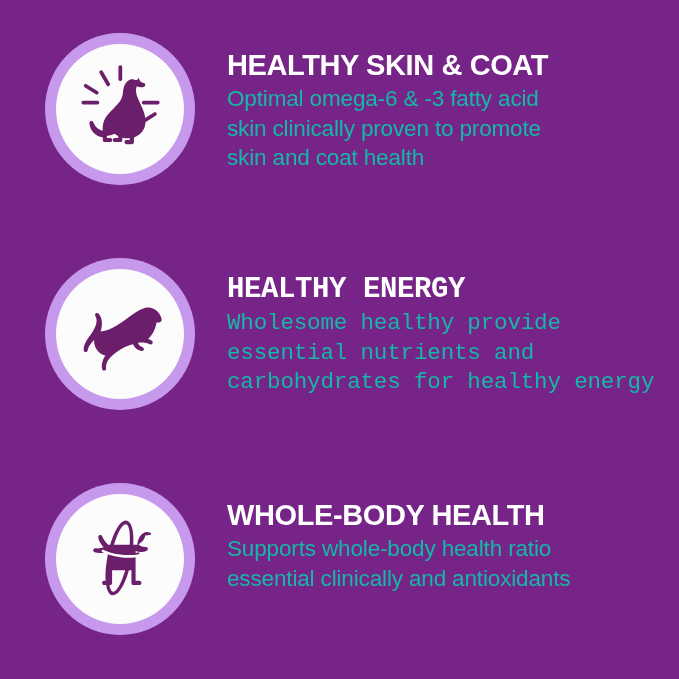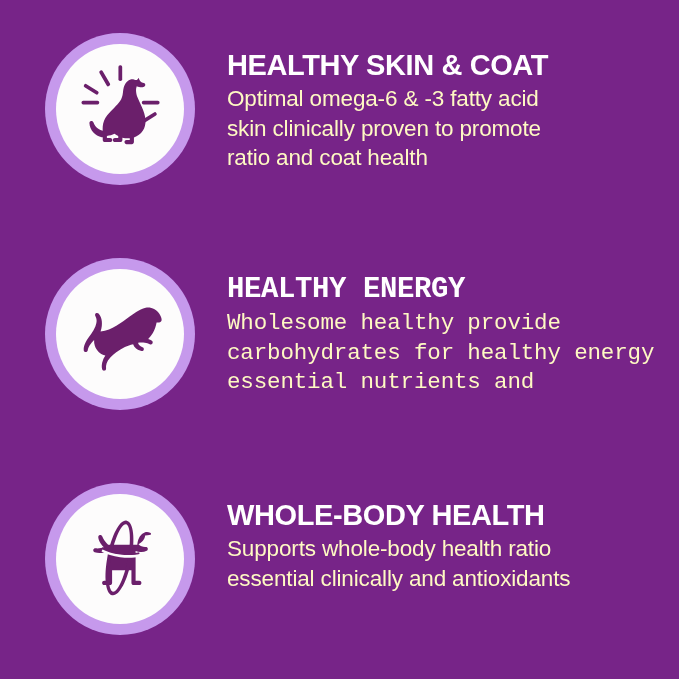--- a/index.html
+++ b/index.html
@@ -63,21 +63,21 @@
   .benefit-heading {
     color: #ffffff;
     font-weight: bold;
     font-size: 29px;
     line-height: 1.04;
     letter-spacing: -0.4px;
     margin: 0 0 4px 0;
     white-space: nowrap;
   }
   .benefit-body {
-    color: #fef9c3;
+    color: #14b8a6;
     font-size: 22.5px;
     line-height: 1.31;
     margin: 0;
     letter-spacing: -0.15px;
   }
   .benefit-body .line {
     display: block;
   }
   #row-skin  { top: 33px; }
   #row-energy { top: 258px; font-family: Liberation Mono, monospace; }
@@ -116,21 +116,21 @@
                    c0.7-0.3,1.2-1,1.1-1.8c-0.1-0.8-0.6-1.4-1.4-1.6c-1.3-0.3-2.5-0.9-3.4-1.9c-0.8-0.9-1.3-2-1.5-3.2
                    C66.3,23.3,65.1,22,63.4,21.6z"></path>
         </g>
       </svg>
     </div>
     <div class="benefit-text">
       <div class="benefit-heading">HEALTHY SKIN &amp; COAT</div>
       <div class="benefit-body">
         <span class="line">Optimal omega-6 &amp; -3 fatty acid</span>
         <span class="line">skin clinically proven to promote</span>
-        <span class="line">ratio and coat health</span>
+        <span class="line">skin and coat health</span>
       </div>
     </div>
   </div>
 
   <div class="benefit-row" id="row-energy">
     <div class="icon-badge">
       <div class="inner-disc"></div>
       <svg viewBox="0 0 100 100" aria-hidden="true">
         <g fill="#6b1f6b">
 
@@ -146,22 +146,22 @@
                    c0.2-1-0.4-1.9-1.3-2.2c-1.3-0.4-2.4-1.1-3.2-2.1c-0.5-0.7-0.9-1.5-1-2.3c2.2-0.3,4.4-0.3,6.6,0
                    c1.6,0.2,3.2,0.7,4.6,1.5c0.9,0.5,2,0.2,2.6-0.6c0.5-0.9,0.3-2-0.5-2.6c-1.1-0.8-2.3-1.4-3.6-1.9
                    c1.8-1.6,3.3-3.5,4.5-5.6c1.8-3.1,2.9-6.6,3.6-10.1C91.3,39.4,90.5,35.7,88.9,32.4z"></path>
         </g>
       </svg>
     </div>
     <div class="benefit-text">
       <div class="benefit-heading">HEALTHY ENERGY</div>
       <div class="benefit-body">
         <span class="line">Wholesome healthy provide</span>
+        <span class="line">essential nutrients and</span>
         <span class="line">carbohydrates for healthy energy</span>
-        <span class="line">essential nutrients and</span>
       </div>
     </div>
   </div>
 
   <div class="benefit-row" id="row-whole">
     <div class="icon-badge">
       <div class="inner-disc"></div>
       <svg viewBox="0 0 100 100" aria-hidden="true">
         <g fill="#6b1f6b">
 

